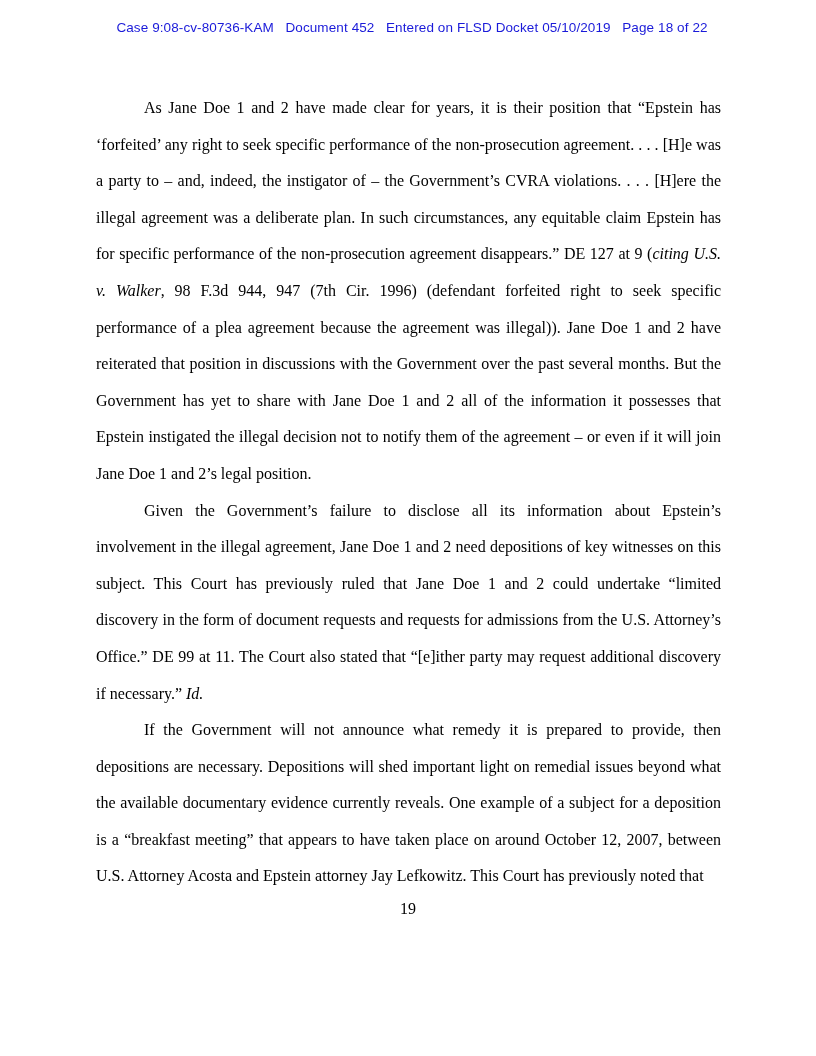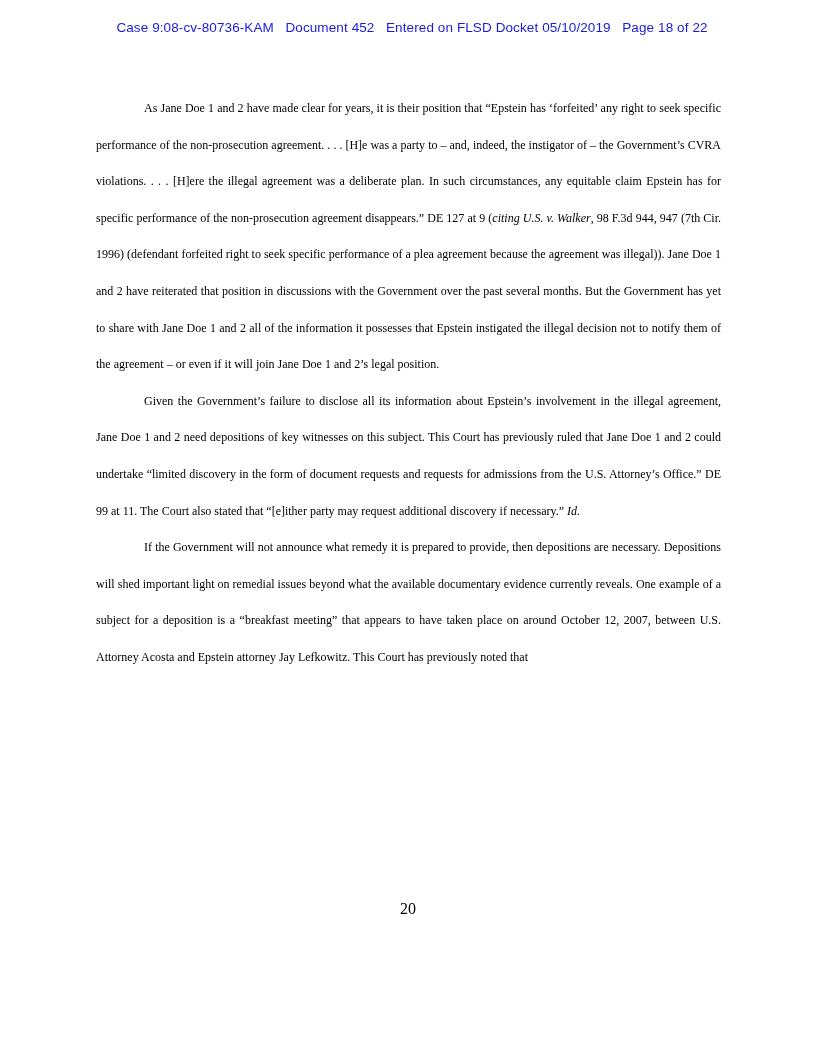--- a/index.html
+++ b/index.html
@@ -22,21 +22,21 @@
     font-size: 13.5px;
     letter-spacing: 0.1px;
     color: #1a1ad9;
     white-space: pre;
   }
   .doc-body {
     position: absolute;
     top: 90px;
     left: 96px;
     width: 625px;
-    font-size: 12px;
+    font-size: 16px;
     line-height: 36.6px;
     text-align: justify;
   }
   .doc-body p {
     text-indent: 48px;
     margin: 0;
   }
   .seg-normal { font-style: normal; }
   .seg-italic { font-style: italic; }
   .page-number {
@@ -53,13 +53,13 @@
 <body>
 
 <header class="stamp-header">Case 9:08-cv-80736-KAM   Document 452   Entered on FLSD Docket 05/10/2019   Page 18 of 22</header>
 
 <main class="doc-body">
     <p><span class="seg-normal">As Jane Doe 1 and 2 have made clear for years, it is their position that “Epstein has ‘forfeited’ any right to seek specific performance of the non-prosecution agreement. . . . [H]e was a party to – and, indeed, the instigator of – the Government’s CVRA violations. . . . [H]ere the illegal agreement was a deliberate plan. In such circumstances, any equitable claim Epstein has for specific performance of the non-prosecution agreement disappears.”  DE 127 at 9 (</span><span class="seg-italic">citing U.S. v. Walker</span><span class="seg-normal">, 98 F.3d 944, 947 (7th Cir. 1996) (defendant forfeited right to seek specific performance of a plea agreement because the agreement was illegal)).  Jane Doe 1 and 2 have reiterated that position in discussions with the Government over the past several months.  But the Government has yet to share with Jane Doe 1 and 2 all of the information it possesses that Epstein instigated the illegal decision not to notify them of the agreement – or even if it will join Jane Doe 1 and 2’s legal position.</span></p>
     <p><span class="seg-normal">Given the Government’s failure to disclose all its information about Epstein’s involvement in the illegal agreement, Jane Doe 1 and 2 need depositions of key witnesses on this subject.  This Court has previously ruled that Jane Doe 1 and 2 could undertake “limited discovery in the form of document requests and requests for admissions from the U.S. Attorney’s Office.” DE 99 at 11. The Court also stated that “[e]ither party may request additional discovery if necessary.”  </span><span class="seg-italic">Id.</span></p>
     <p><span class="seg-normal">If the Government will not announce what remedy it is prepared to provide, then depositions are necessary.  Depositions will shed important light on remedial issues beyond what the available documentary evidence currently reveals.  One example of a subject for a deposition is a “breakfast meeting” that appears to have taken place on around October 12, 2007, between U.S. Attorney Acosta and Epstein attorney Jay Lefkowitz.  This Court has previously noted that</span></p>
   </main>
 
-<div class="page-number">20</div>
+<div class="page-number">19</div>
 
 </body></html>

